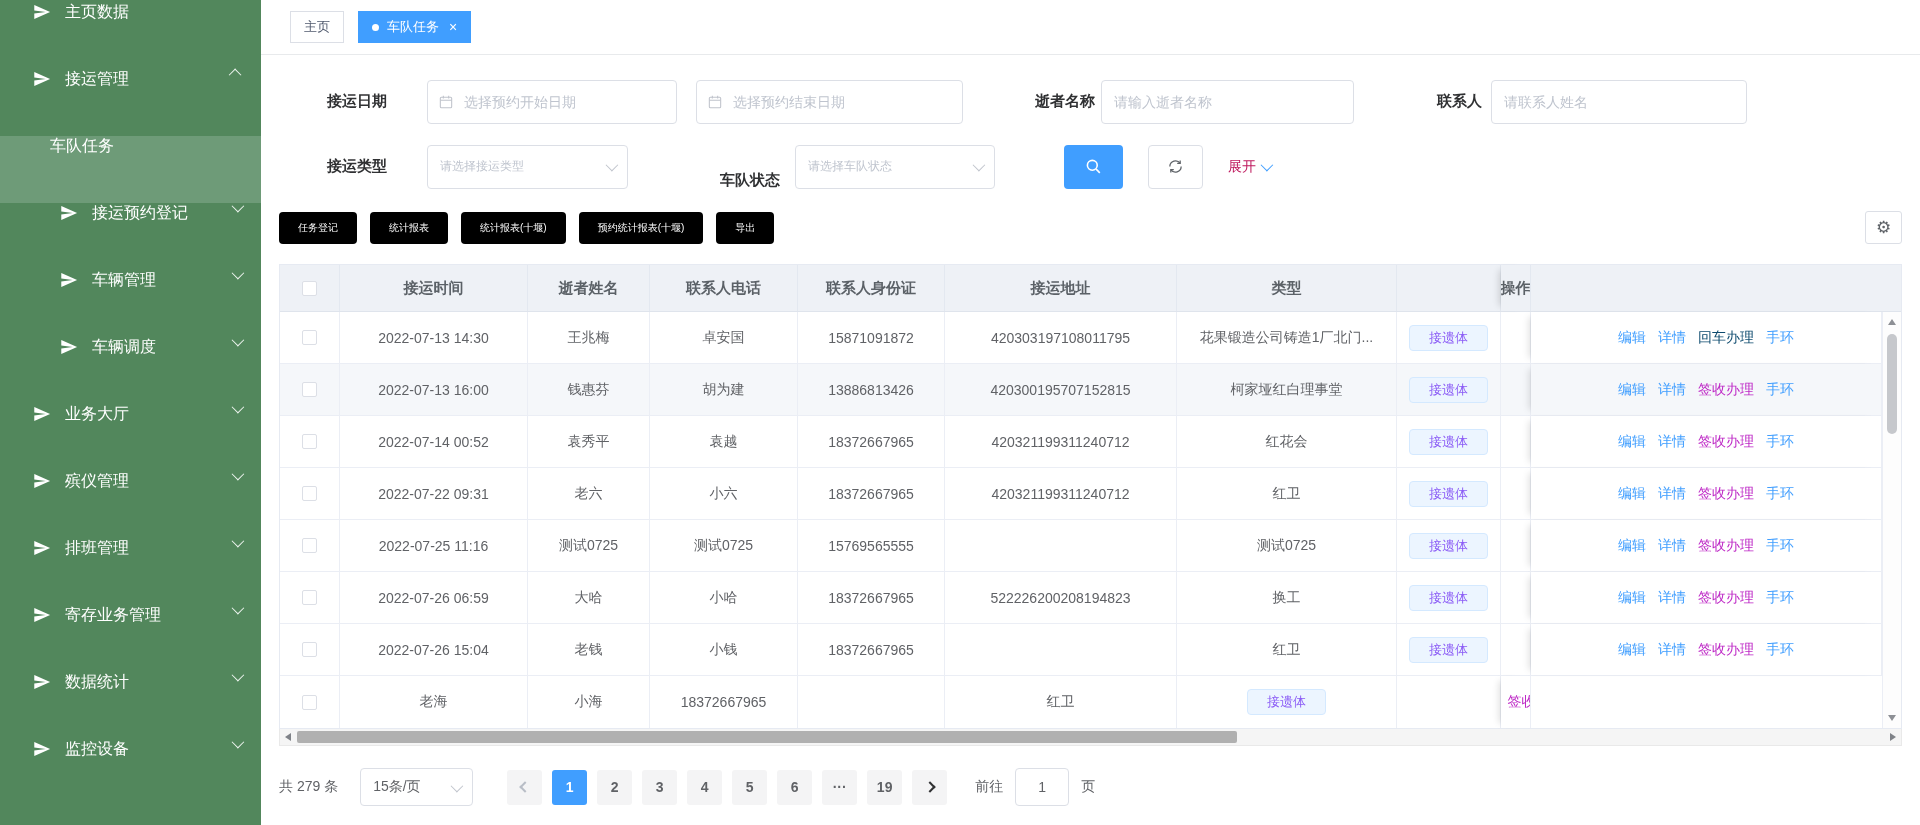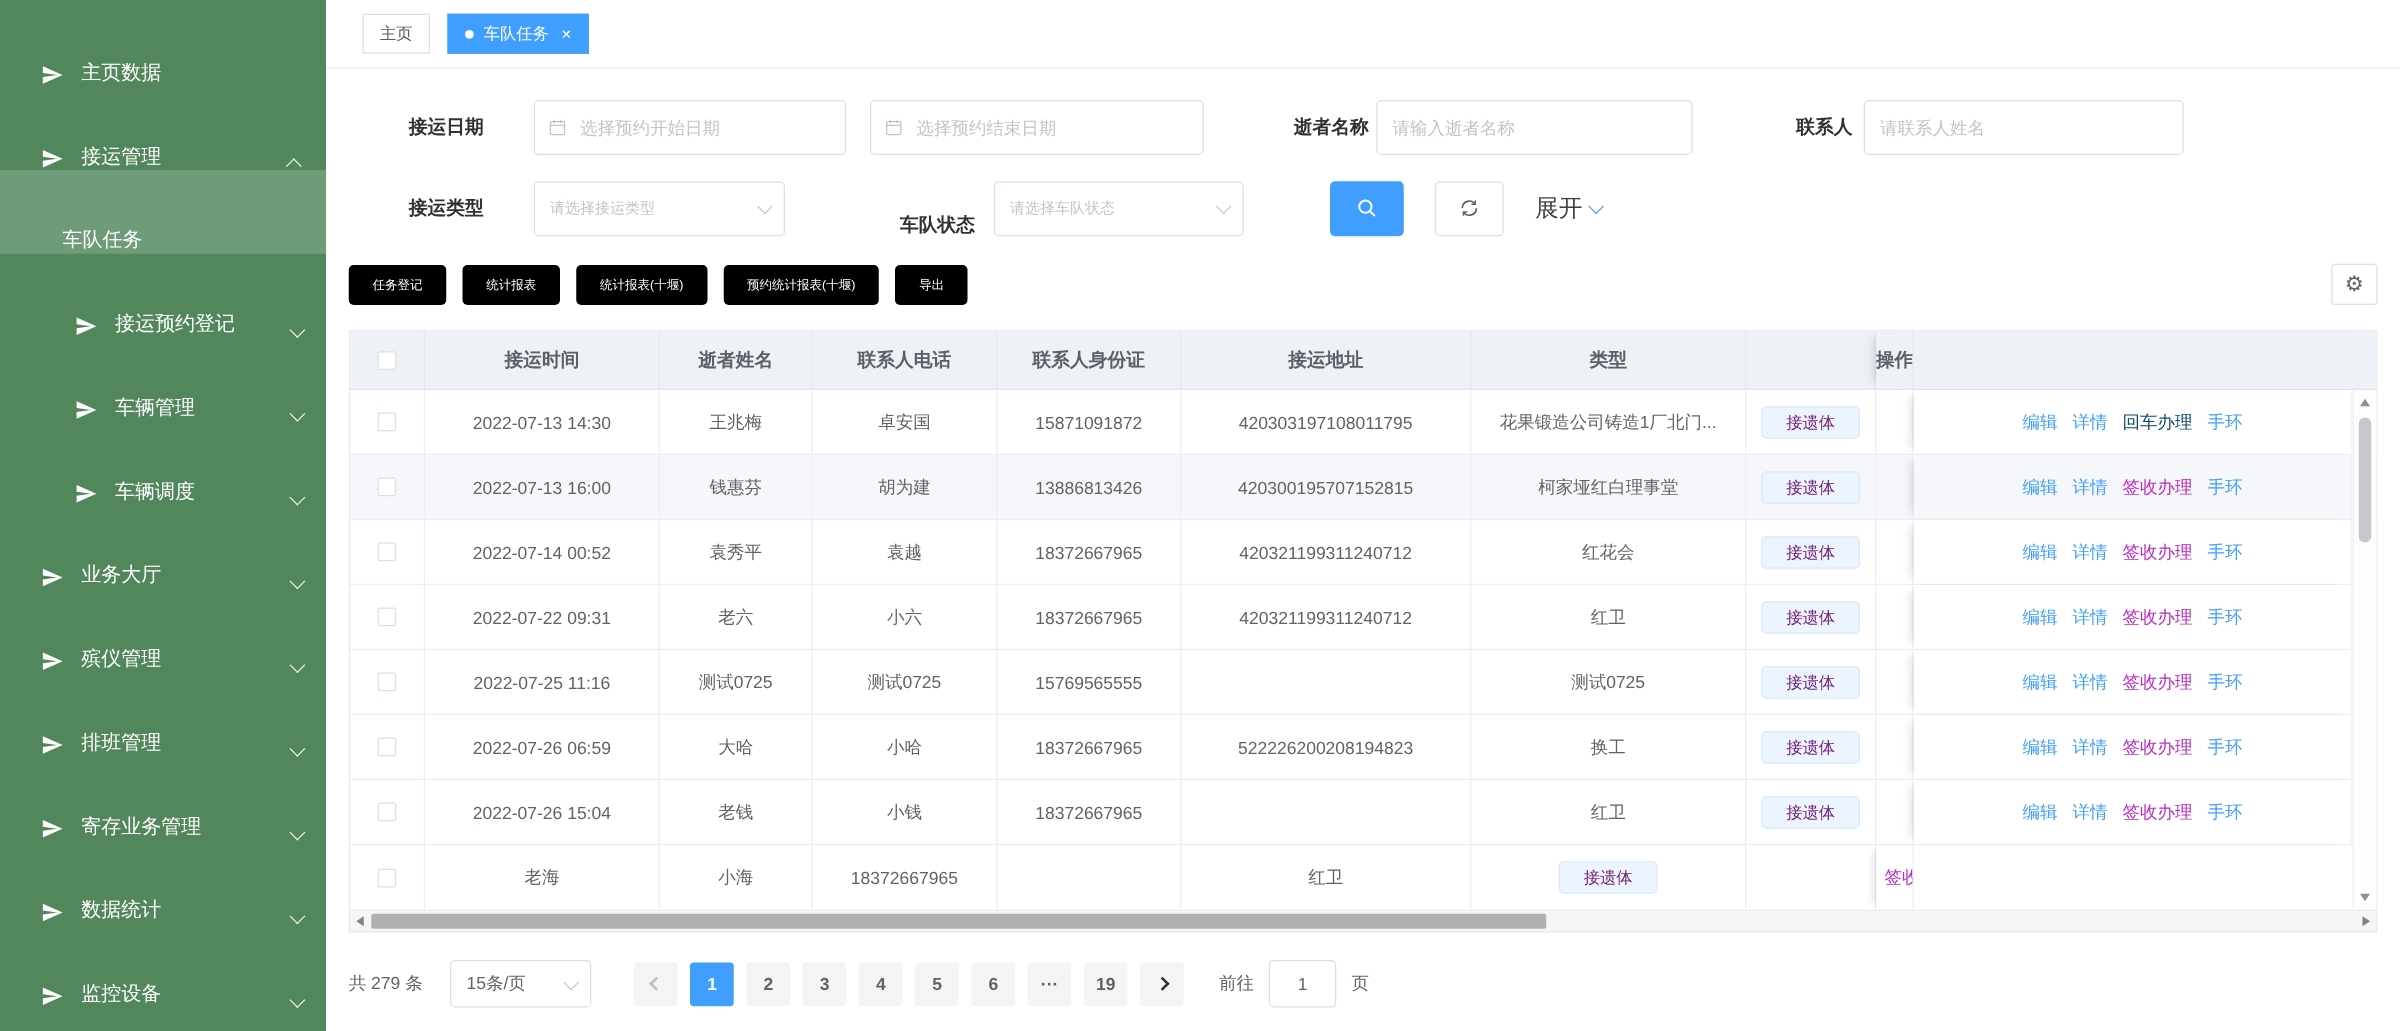--- a/index.html
+++ b/index.html
@@ -2,21 +2,21 @@
 <html><head>
 <meta charset="utf-8">
 <style>
   * { margin:0; padding:0; box-sizing:border-box; }
   html,body { width:1920px; height:825px; overflow:hidden; }
   body { font-family:"Liberation Sans","DejaVu Sans",sans-serif; }
   .screen { display:flex; width:1920px; height:825px; background:#f0f2f5; }
 
   
   .sidebar { width:261px; flex-shrink:0; background:#52875C; padding-top:2px; overflow:hidden; }
-  .side-item { height:67px; display:flex; align-items:flex-end; color:#fff; font-size:16px; cursor:pointer; }
+  .side-item { height:67px; display:flex; align-items:flex-start; color:#fff; font-size:16px; cursor:pointer; }
   .side-item.lv1 { padding:0 20px 0 33px; }
   .side-item.lv2 { padding:0 20px 0 60px; }
   .side-item.lv2.noicon { padding-left:50px; }
   .side-item.active { background:#6E9B78; }
   .side-icon { width:19px; height:19px; margin-right:13px; flex-shrink:0; display:flex; align-items:center; color:#fff; }
   .side-label { flex:1; white-space:nowrap; overflow:hidden; }
   .side-chev { width:9px; height:9px; border-right:1.6px solid #eef5f0; border-bottom:1.6px solid #eef5f0; margin-left:8px; flex-shrink:0; }
   .chev-down { transform:rotate(45deg) translateY(-2px); }
   .chev-up { transform:rotate(-135deg) translateY(-2px); }
 
@@ -42,21 +42,21 @@
   .inp { height:44px; border:1px solid #dcdfe6; border-radius:4px; background:#fff; font-size:14px; color:#303133; padding:0 12px; outline:none; font-family:inherit; }
   .inp::placeholder { color:#bfc4ce; }
   .date-wrap { position:relative; }
   .date-wrap .inp { padding-left:36px; width:100%; }
   .cal-ico { position:absolute; left:11px; top:50%; transform:translateY(-50%); color:#c0c4cc; display:flex; }
   .sel { height:44px; border:1px solid #dcdfe6; border-radius:4px; background:#fff; display:flex; align-items:center; justify-content:space-between; padding:0 12px; cursor:pointer; }
   .sel-text { color:#bfc4ce; font-size:12px; }
   .sel-chev { width:9px; height:9px; border-right:1.5px solid #c0c4cc; border-bottom:1.5px solid #c0c4cc; transform:rotate(45deg) translateY(-2px); }
   .btn-search { width:59px; height:44px; margin-left:69px; background:#409EFF; border:none; border-radius:4px; display:flex; align-items:center; justify-content:center; color:#fff; cursor:pointer; }
   .btn-refresh { width:55px; height:44px; margin-left:25px; background:#fff; border:1px solid #dcdfe6; border-radius:4px; display:flex; align-items:center; justify-content:center; color:#5f6368; cursor:pointer; }
-  .expand-link { margin-left:25px; color:#404040; font-size:19px; display:flex; align-items:center; gap:5px; cursor:pointer; }
+  .expand-link { margin-left:25px; color:#be185d; font-size:14px; display:flex; align-items:center; gap:5px; cursor:pointer; }
   .expand-link .sel-chev { border-color:#409EFF; }
 
   
   .toolbar { display:flex; align-items:center; gap:13px; margin-top:22px; }
   .btn-primary { height:32px; padding:0 19px; background:#000000; color:#fff; border:none; border-radius:4px; font-size:10px; cursor:pointer; font-family:inherit; }
   .gear-btn { margin-left:auto; width:37px; height:33px; background:#fff; border:1px solid #dcdfe6; border-radius:3px; display:flex; align-items:center; justify-content:center; font-size:17px; color:#5f6368; cursor:pointer; }
 
   
   .table-wrap { margin-top:20px; border:1px solid #e6eaf2; position:relative;
     --cols:60px 188px 122px 148px 147px 232px 220px 104px 30px; }
@@ -66,21 +66,21 @@
   .th-gutter { border-right:none; background:#eef1f6; }
   .th-ops { box-shadow:-7px 0 7px -5px rgba(0,0,0,.15); }
   .trow { height:52px; background:#fff; border-bottom:1px solid #ebeef5; }
   .trow:last-child { border-bottom:none; }
   .trow.hover { background:#f5f7fa; }
   .td { display:flex; align-items:center; justify-content:center; color:#606266; font-size:14px; border-right:1px solid #ebeef5; padding:0 6px; overflow:hidden; white-space:nowrap; text-overflow:ellipsis; }
   .td-gutter { border-right:none; }
   .td-ops { gap:12px; background:#fff; box-shadow:-7px 0 7px -5px rgba(0,0,0,.13); }
   .trow.hover .td-ops { background:#f5f7fa; }
   .checkbox { width:15px; height:15px; border:1px solid #dcdfe6; border-radius:2px; background:#fff; display:inline-block; cursor:pointer; }
-  .badge { background:#ECF5FF; border:1px solid #D4E9FF; color:#701a75; border-radius:4px; padding:3px 19px; font-size:13px; }
+  .badge { background:#ECF5FF; border:1px solid #D4E9FF; color:#8b5cf6; border-radius:4px; padding:3px 19px; font-size:13px; }
   .oplink { cursor:pointer; flex-shrink:0; }
   .op-primary { color:#409EFF; }
   .op-danger { color:#0c4a6e; }
   .op-purple { color:#BE29C6; }
 
   
   .vscroll { position:absolute; top:47px; right:0; bottom:0; width:19px; background:#fdfdfd; border-left:1px solid #ebeef5; }
   .vs-thumb { position:absolute; top:22px; left:4px; width:10px; height:100px; background:#c6c8cc; border-radius:5px; cursor:pointer; }
   .tri { width:0; height:0; position:absolute; }
   .tri-up { left:5px; top:7px; border-left:4px solid transparent; border-right:4px solid transparent; border-bottom:6px solid #8d9095; }

